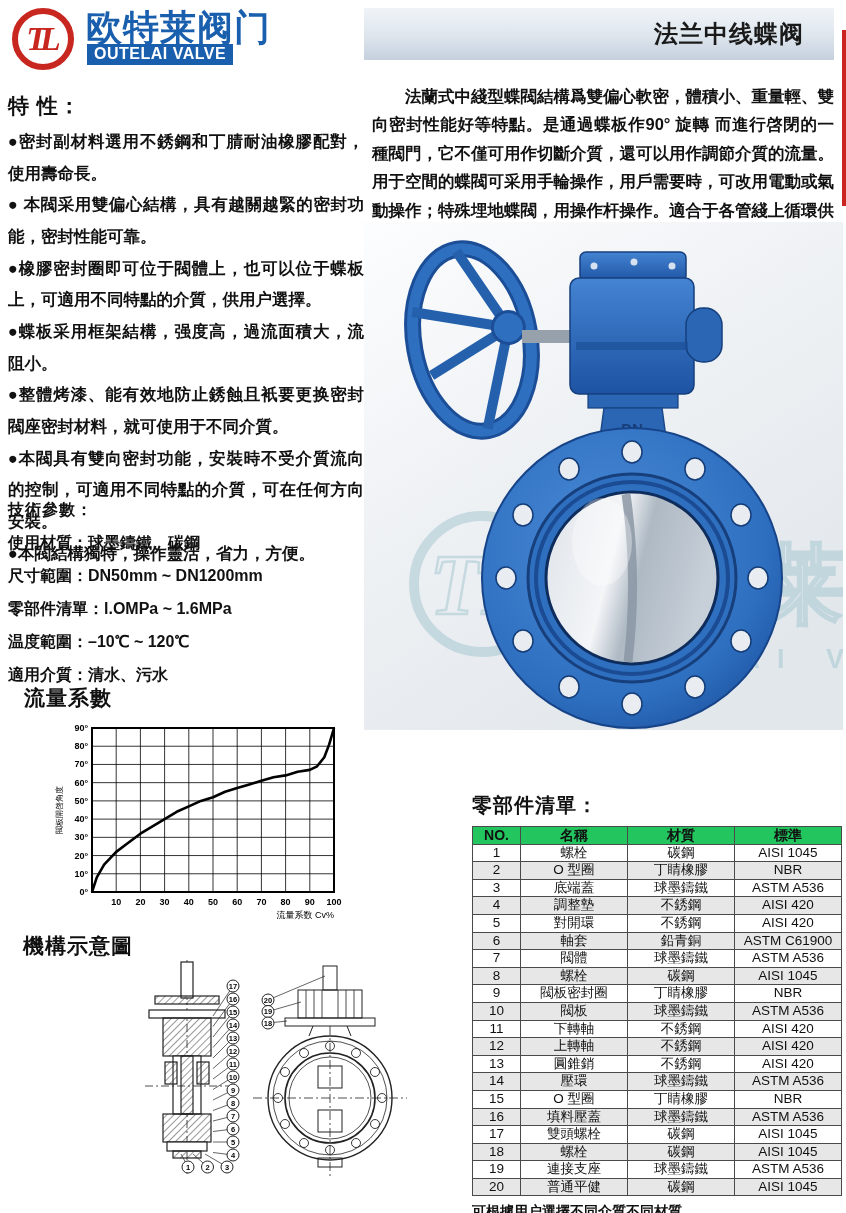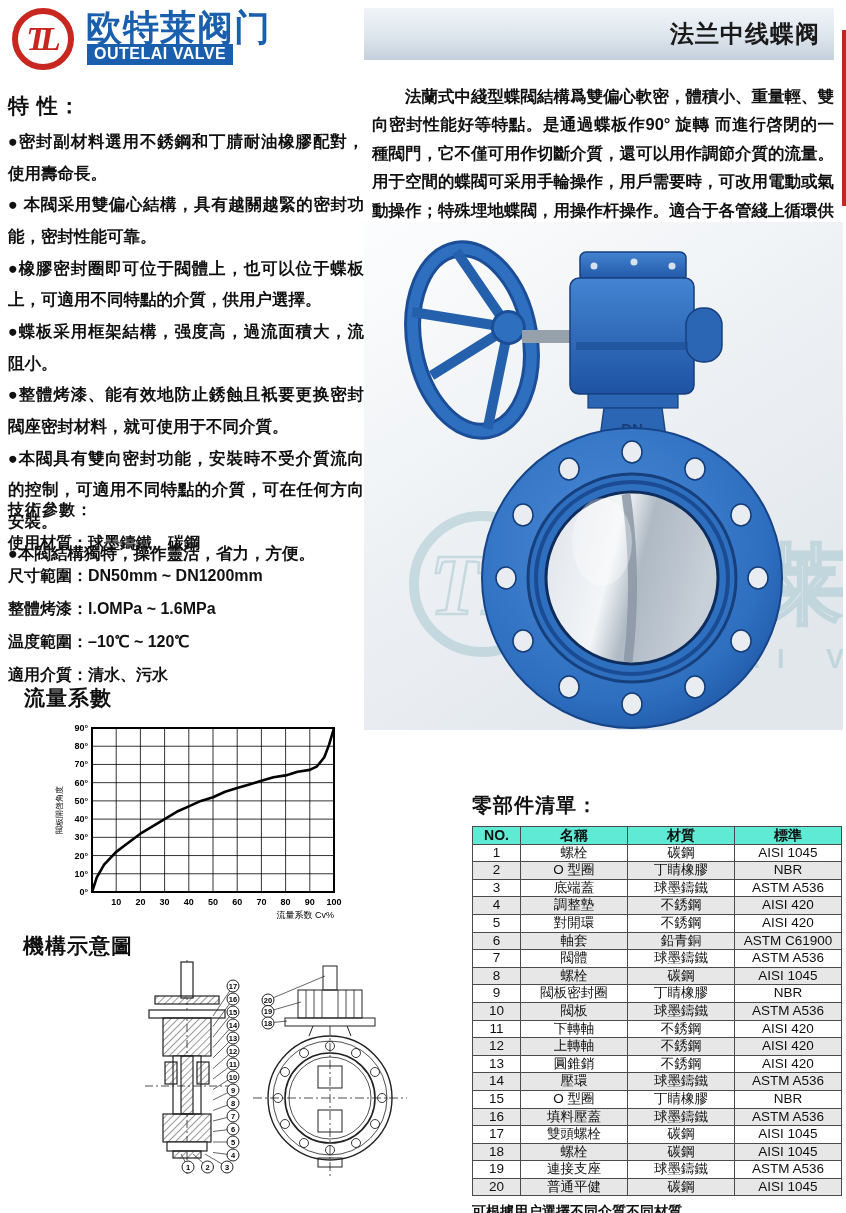--- a/index.html
+++ b/index.html
@@ -9,42 +9,42 @@
   .logo-circle{position:absolute;left:12px;top:8px;width:50px;height:50px;border:6px solid #c8271f;
                border-radius:50%;display:flex;align-items:center;justify-content:center;}
   .logo-tl{font-family:"Liberation Serif",serif;font-style:italic;font-weight:bold;
            font-size:34px;color:#c8271f;letter-spacing:-7px;transform:translateX(-3px);}
   .brand-cn{position:absolute;left:86px;top:4px;font-size:36px;font-weight:bold;color:#1a5fae;letter-spacing:1px;}
   .brand-en{position:absolute;left:87px;top:44px;background:#1a5fae;color:#fff;font-weight:bold;
             font-size:16px;letter-spacing:.5px;padding:1px 7px 2px 7px;}
   .title-bar{position:absolute;left:364px;top:8px;width:470px;height:52px;
              background:linear-gradient(to bottom,#f0f4f8 0%,#dde5ed 55%,#c5d0dd 100%);
              display:flex;align-items:center;justify-content:flex-end;}
-  .title-bar span{font-size:24px;font-weight:bold;color:#1a1a1a;padding-right:14px;letter-spacing:1px;}
+  .title-bar span{font-size:24px;font-weight:bold;color:#1a1a1a;padding-right:30px;letter-spacing:1px;}
   .red-strip{position:absolute;right:0;top:30px;width:4px;height:176px;background:#c9241f;}
   
   .features{position:absolute;left:8px;top:92px;width:356px;}
   .sec-heading{font-size:21px;font-weight:bold;margin:0 0 6px 0;letter-spacing:1px;}
   .feat{font-size:16.5px;font-weight:bold;line-height:1.92;margin:0;text-align:justify;}
   .tech{position:absolute;left:8px;top:500px;width:356px;}
   .tech p{font-size:16px;font-weight:bold;margin:0 0 12px 0;}
   .flow{position:absolute;left:20px;top:684px;width:345px;}
   .flow .sec-heading{margin-left:4px;}
   .flow-chart-wrap{margin-left:30px;margin-top:2px;}
   .mech{position:absolute;left:8px;top:932px;width:462px;margin-left:15px;}
   .mech svg{position:absolute;left:102px;top:26px;}
   
   .intro{position:absolute;left:372px;top:82px;width:462px;font-size:16.5px;font-weight:bold;
          line-height:1.72;text-align:justify;text-indent:2em;margin:0;}
   .photo{position:absolute;left:364px;top:222px;width:479px;height:508px;}
   .parts{position:absolute;left:472px;top:792px;width:372px;}
   .parts h3{font-size:20px;font-weight:bold;margin:0 0 7px 0;letter-spacing:1px;}
   table.plist{border-collapse:collapse;width:370px;font-size:13.5px;}
   table.plist th,table.plist td{border:1px solid #4a4a4a;text-align:center;padding:0;height:16.6px;line-height:16.6px;}
-  table.plist th{background:#5eead4;font-weight:bold;font-size:14px;}
+  table.plist th{background:#22c55e;font-weight:bold;font-size:14px;}
   table.plist tr.alt td{background:#e7e7e7;}
   .plist-note{font-size:14px;font-weight:bold;margin-top:7px;}
 </style>
 </head>
 <body>
 
 <div class="page">
 
   <div class="logo-circle">
     <span class="logo-tl">TL</span>
@@ -69,21 +69,21 @@
         <p class="feat">●本閥具有雙向密封功能，安裝時不受介質流向的控制，可適用不同特點的介質，可在任何方向安裝。</p>
         <p class="feat">●本閥結構獨特，操作靈活，省力，方便。</p>
       </div>
   </div>
 
   <div class="tech">
     <p class="sec-heading">技術參數：</p>
     <div>
         <p>使用材質：球墨鑄鐵、碳鋼</p>
         <p>尺寸範圍：DN50mm ~ DN1200mm</p>
-        <p>整體烤漆：l.OMPa ~ 1.6MPa</p>
+        <p>零部件清單：l.OMPa ~ 1.6MPa</p>
         <p>温度範圍：–10℃ ~ 120℃</p>
         <p>適用介質：清水、污水</p>
       </div>
   </div>
 
   <div class="flow">
     <p class="sec-heading">流量系數</p>
     <div class="flow-chart-wrap"><svg width="292" height="204" viewBox="0 0 292 204">
           <line x1="66.2" y1="174" x2="66.2" y2="10" stroke="#000" stroke-width="0.8"></line>
           <line x1="90.4" y1="174" x2="90.4" y2="10" stroke="#000" stroke-width="0.8"></line>

